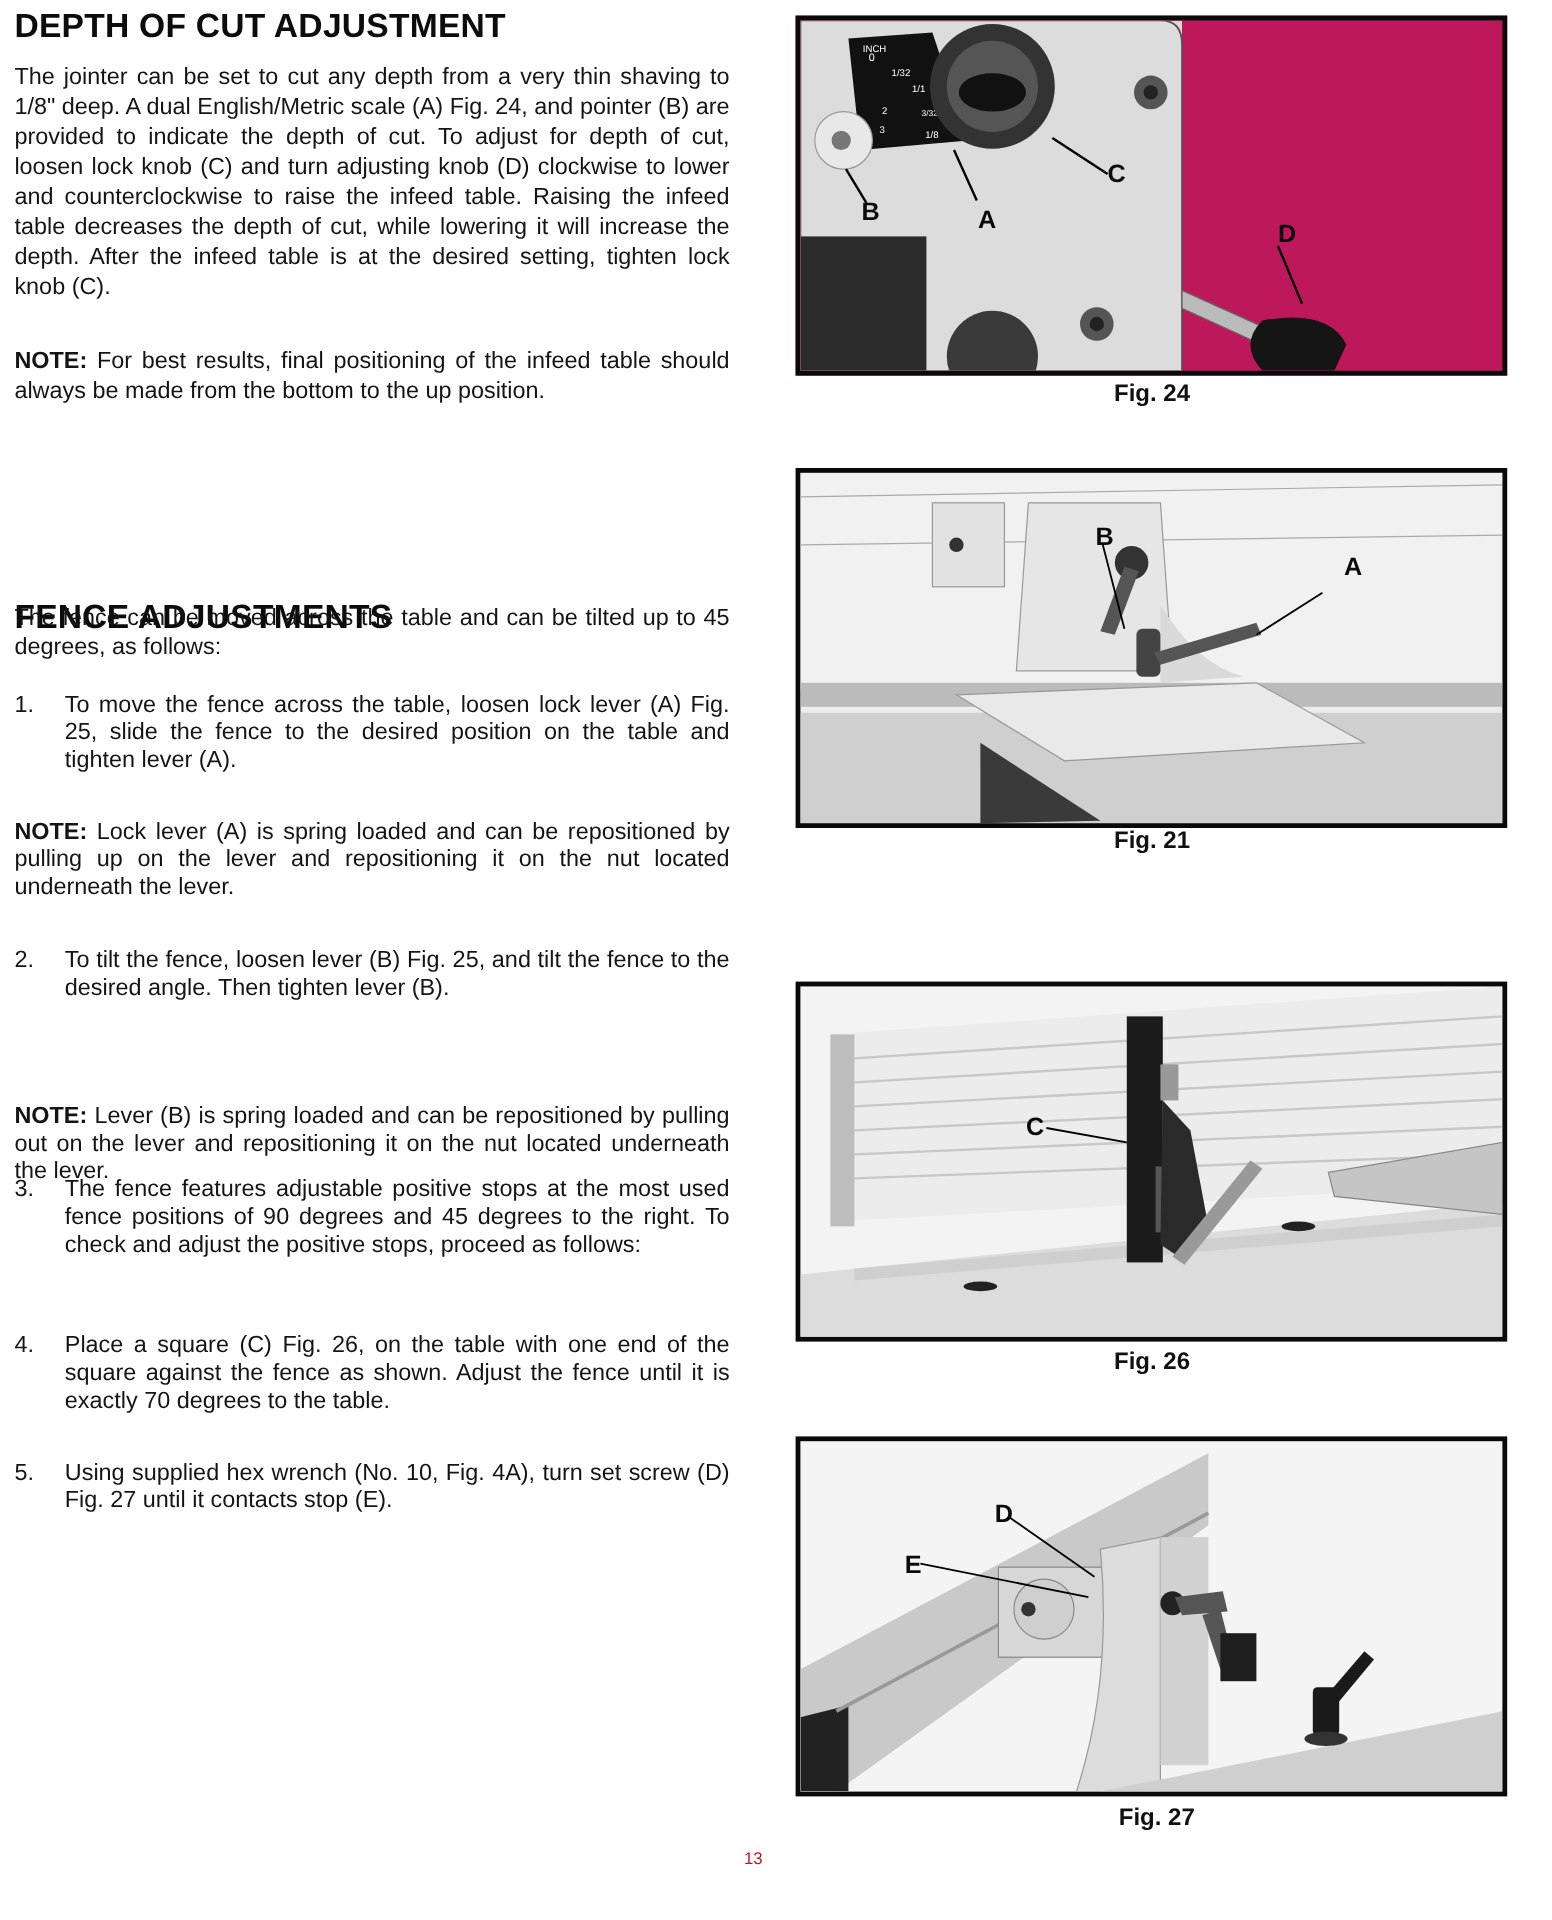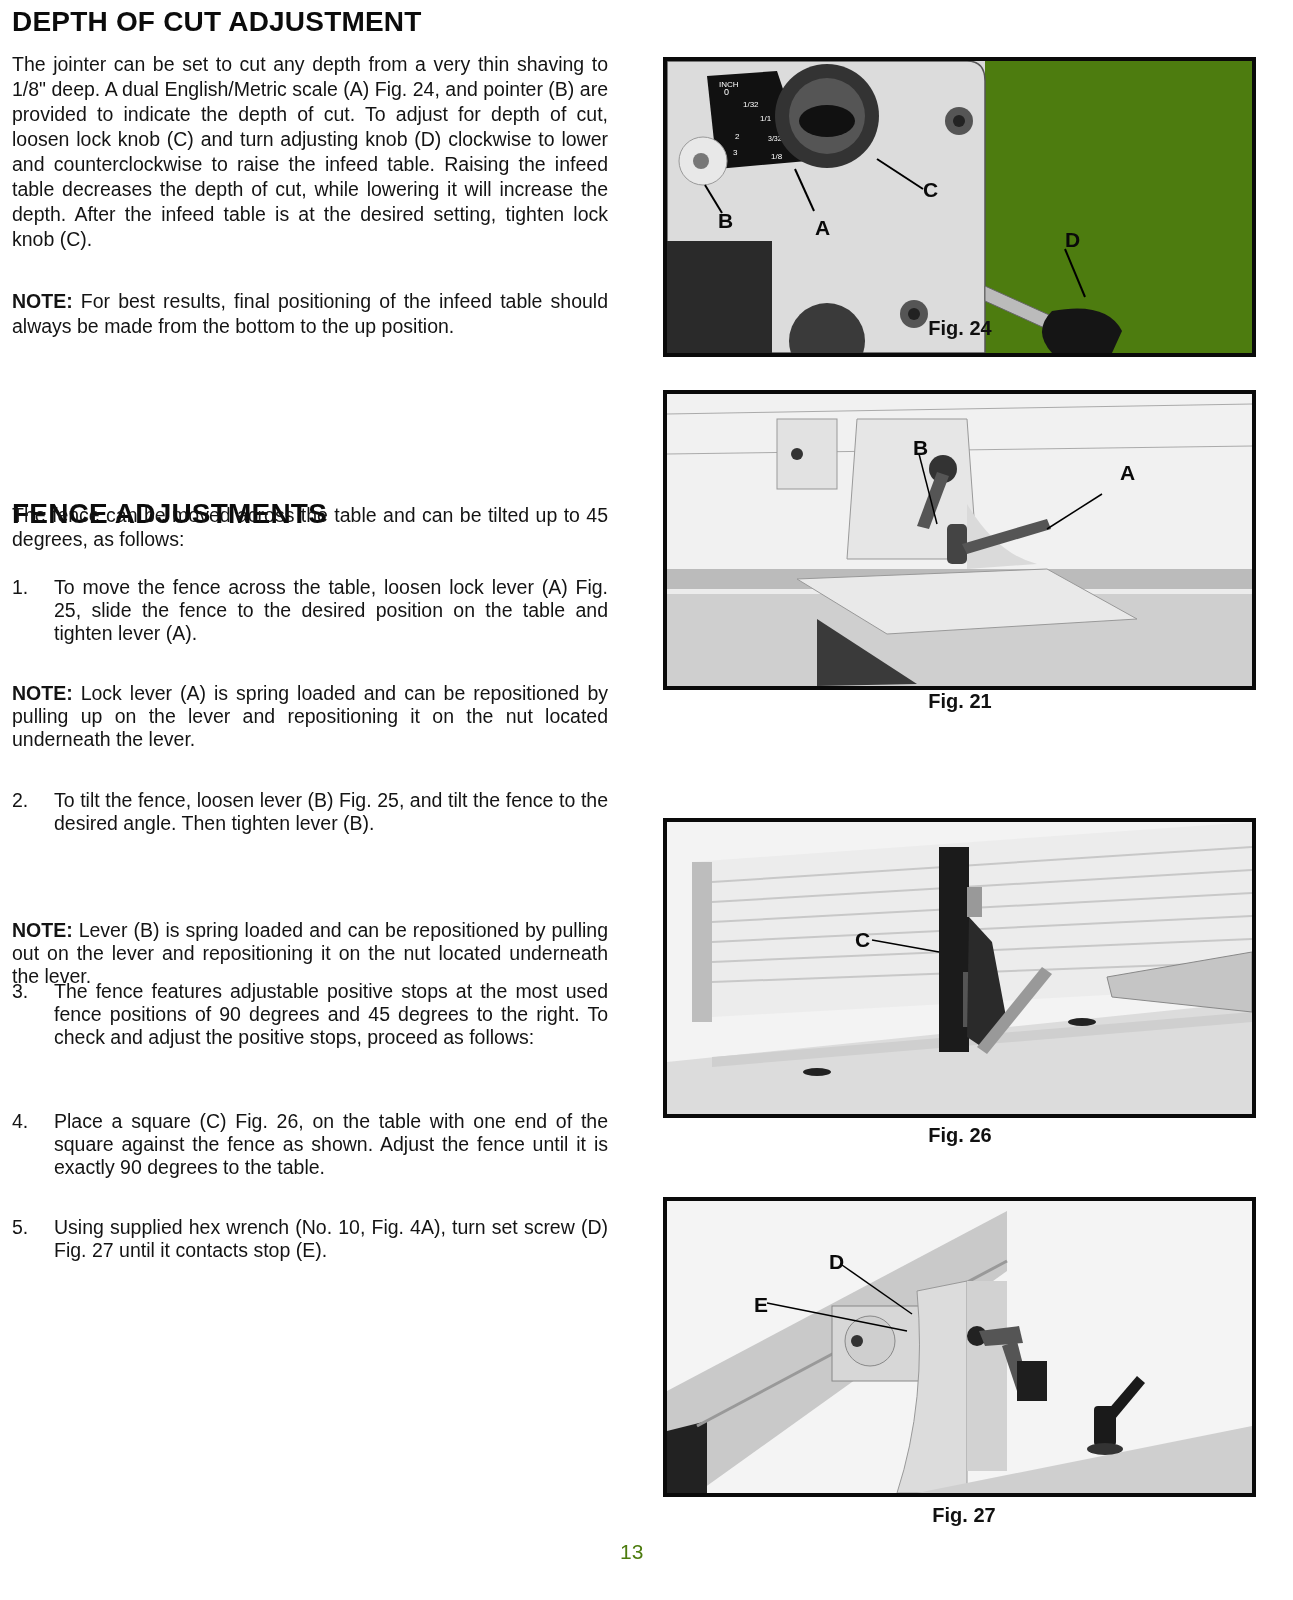--- a/index.html
+++ b/index.html
@@ -10,21 +10,21 @@
            margin: 0; letter-spacing: 0.2px; color: #0c0c0c; position: absolute; left: 0; }
   p.body { font-size: 19.5px; line-height: 25px; margin: 0; text-align: justify;
            position: absolute; left: 0; width: 596px; color: #141414; }
   p.body b { font-weight: 700; }
   .step { position: absolute; left: 0; width: 596px; font-size: 19.5px; line-height: 23px; color:#141414; }
   .step .num { position: absolute; left: 0; top: 0; }
   .step .txt { margin-left: 42px; text-align: justify; display: block; }
   .fig { position: absolute; border: 4px solid #0a0a0a; background: #e4e4e4; overflow: hidden; }
   .caption { position: absolute; font-weight: 700; font-size: 20px; color: #111; text-align: center; width: 120px; }
   .label { position: absolute; font-weight: 700; font-size: 21px; color: #0a0a0a; }
-  .pageno { position: absolute; left: 620px; top: 1540px; font-size: 21px; color: #4d7c0f; }
+  .pageno { position: absolute; left: 620px; top: 1540px; font-size: 14px; color: #b91c1c; }
   svg { display: block; }
 </style>
 </head>
 <body>
 
 <div class="col-left">
   <h1 class="sec" style="top:6px;">DEPTH OF CUT ADJUSTMENT</h1>
   <p class="body" style="top:52px;">The jointer can be set to cut any depth from a very thin shaving to 1/8" deep. A dual English/Metric scale (A) Fig. 24, and pointer (B) are provided to indicate the depth of cut. To adjust for depth of cut, loosen lock knob (C) and turn adjusting knob (D) clockwise to lower and counterclockwise to raise the infeed table. Raising the infeed table decreases the depth of cut, while lowering it will increase the depth. After the infeed table is at the desired setting, tighten lock knob (C).</p>
   <p class="body" style="top:289px;"><b>NOTE:</b><span> For best results, final positioning of the infeed table should always be made from the bottom to the up position.</span></p>
 
@@ -42,29 +42,29 @@
     <span class="txt">To tilt the fence, loosen lever (B) Fig. 25, and tilt the fence to the desired angle. Then tighten lever (B).</span>
   </div>
   <p class="body" style="top:919px; line-height:23px;"><b>NOTE:</b><span> Lever (B) is spring loaded and can be repositioned by pulling out on the lever and repositioning it on the nut located underneath the lever.</span></p>
 
   <div class="step" style="top:980px;">
     <span class="num">3.</span>
     <span class="txt">The fence features adjustable positive stops at the most used fence positions of 90 degrees and 45 degrees to the right. To check and adjust the positive stops, proceed as follows:</span>
   </div>
   <div class="step" style="top:1110px;">
     <span class="num">4.</span>
-    <span class="txt">Place a square (C) Fig. 26, on the table with one end of the square against the fence as shown. Adjust the fence until it is exactly 90 degrees to the table.</span>
+    <span class="txt">Place a square (C) Fig. 26, on the table with one end of the square against the fence as shown. Adjust the fence until it is exactly 70 degrees to the table.</span>
   </div>
   <div class="step" style="top:1216px;">
     <span class="num">5.</span>
     <span class="txt">Using supplied hex wrench (No. 10, Fig. 4A), turn set screw (D) Fig. 27 until it contacts stop (E).</span>
   </div>
 </div>
 
-<div class="fig" style="left:663px; top:13px; width:585px; height:292px; background:#4d7c0f;margin-top:44px;">
+<div class="fig" style="left:663px; top:13px; width:585px; height:292px; background:#be185d;">
   <svg width="585" height="292">
     <rect x="0" y="0" width="318" height="292" fill="#d9d9d9"></rect>
     <path d="M0 0 H300 Q318 0 318 20 V292 H0 Z" fill="#dcdcdc" stroke="#555" stroke-width="1.5"></path>
 
     <path d="M40 15 L110 10 L140 100 L50 108 Z" fill="#111"></path>
     <text x="52" y="26" font-size="8" fill="#fff" font-family="Liberation Sans, sans-serif">INCH</text>
     <text x="57" y="34" font-size="9" fill="#fff" font-family="Liberation Sans, sans-serif">0</text>
     <text x="76" y="46" font-size="8" fill="#fff" font-family="Liberation Sans, sans-serif">1/32</text>
     <text x="93" y="60" font-size="8" fill="#fff" font-family="Liberation Sans, sans-serif">1/1</text>
     <text x="68" y="78" font-size="8" fill="#fff" font-family="Liberation Sans, sans-serif">2</text>

